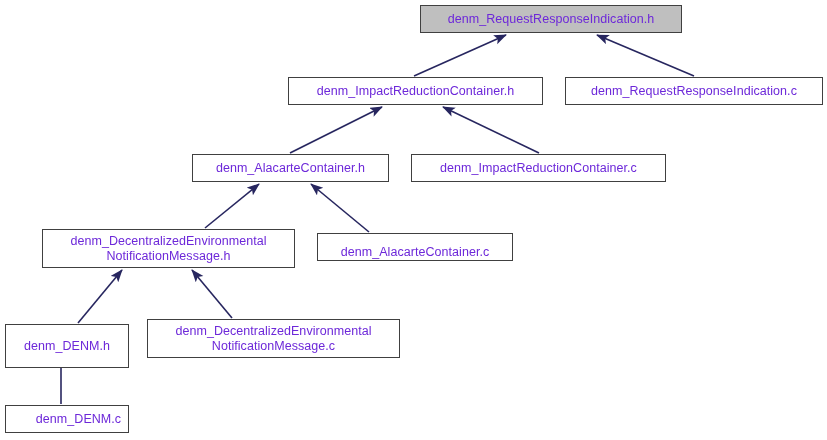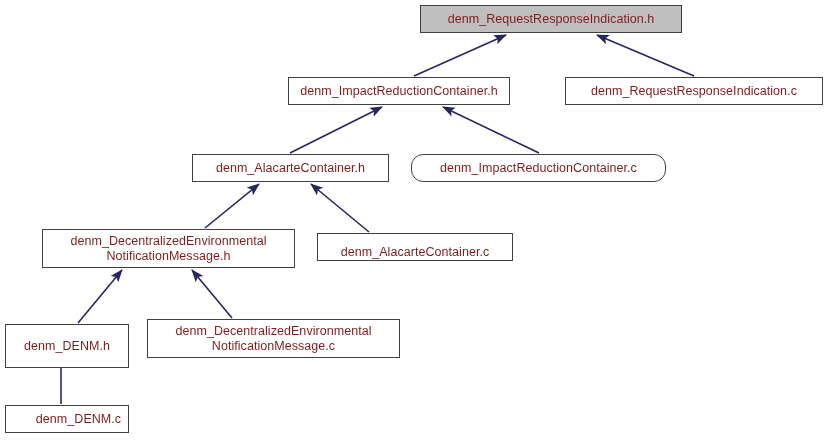--- a/index.html
+++ b/index.html
@@ -26,21 +26,21 @@
   }
   .graph-node {
     position: absolute;
     box-sizing: border-box;
     border: 1px solid #404040;
     background: #ffffff;
     display: flex;
     align-items: center;
     justify-content: center;
     text-align: center;
-    color: #7f1d1d;
+    color: #6d28d9;
     font-size: 12.5px;
     line-height: 15px;
     white-space: pre-line;
     letter-spacing: 0.05px;
   }
   .graph-node.highlight {
     background: #bfbfbf;
     border: 1px solid #404040;
   }
   .node-label {
@@ -63,24 +63,24 @@
       <line x1="694" y1="76" x2="597" y2="35" stroke="#27265f" stroke-width="1.6" marker-end="url(#arrowhead)"></line>
       <line x1="290" y1="153" x2="382" y2="107" stroke="#27265f" stroke-width="1.6" marker-end="url(#arrowhead)"></line>
       <line x1="539" y1="153" x2="443" y2="107" stroke="#27265f" stroke-width="1.6" marker-end="url(#arrowhead)"></line>
       <line x1="205" y1="228" x2="259" y2="184" stroke="#27265f" stroke-width="1.6" marker-end="url(#arrowhead)"></line>
       <line x1="369" y1="232" x2="311" y2="184" stroke="#27265f" stroke-width="1.6" marker-end="url(#arrowhead)"></line>
       <line x1="78" y1="323" x2="122" y2="270" stroke="#27265f" stroke-width="1.6" marker-end="url(#arrowhead)"></line>
       <line x1="232" y1="318" x2="192" y2="270" stroke="#27265f" stroke-width="1.6" marker-end="url(#arrowhead)"></line>
       <line x1="61" y1="404" x2="61" y2="354" stroke="#27265f" stroke-width="1.6" marker-end="url(#arrowhead)"></line>
     </svg>
 <div class="graph-node highlight" style="left: 420px; top: 5px; width: 262px; height: 28px;"><span class="node-label">denm_RequestResponseIndication.h</span></div>
-    <div class="graph-node" style="left: 288px; top: 77px; width: 222px; height: 28px;"><span class="node-label">denm_ImpactReductionContainer.h</span></div>
+    <div class="graph-node" style="left: 288px; top: 77px; width: 255px; height: 28px;"><span class="node-label">denm_ImpactReductionContainer.h</span></div>
     <div class="graph-node" style="left: 192px; top: 154px; width: 197px; height: 28px;"><span class="node-label">denm_AlacarteContainer.h</span></div>
     <div class="graph-node" style="left: 565px; top: 77px; width: 258px; height: 28px;"><span class="node-label">denm_RequestResponseIndication.c</span></div>
-    <div class="graph-node" style="left: 411px; top: 154px; width: 255px; height: 28px; border-radius: 12px;"><span class="node-label">denm_ImpactReductionContainer.c</span></div>
+    <div class="graph-node" style="left: 411px; top: 154px; width: 255px; height: 28px;"><span class="node-label">denm_ImpactReductionContainer.c</span></div>
     <div class="graph-node" style="left: 42px; top: 229px; width: 253px; height: 39px;"><span class="node-label">denm_DecentralizedEnvironmental
 NotificationMessage.h</span></div>
     <div class="graph-node" style="left: 317px; top: 233px; width: 196px; height: 28px; align-items: flex-end;"><span class="node-label">denm_AlacarteContainer.c</span></div>
     <div class="graph-node" style="left: 5px; top: 324px; width: 124px; height: 44px;"><span class="node-label">denm_DENM.h</span></div>
     <div class="graph-node" style="left: 147px; top: 319px; width: 253px; height: 39px;"><span class="node-label">denm_DecentralizedEnvironmental
 NotificationMessage.c</span></div>
     <div class="graph-node" style="left: 5px; top: 405px; width: 124px; height: 28px; padding-left: 23px;"><span class="node-label">denm_DENM.c</span></div>
   </div>
 
 </body></html>

